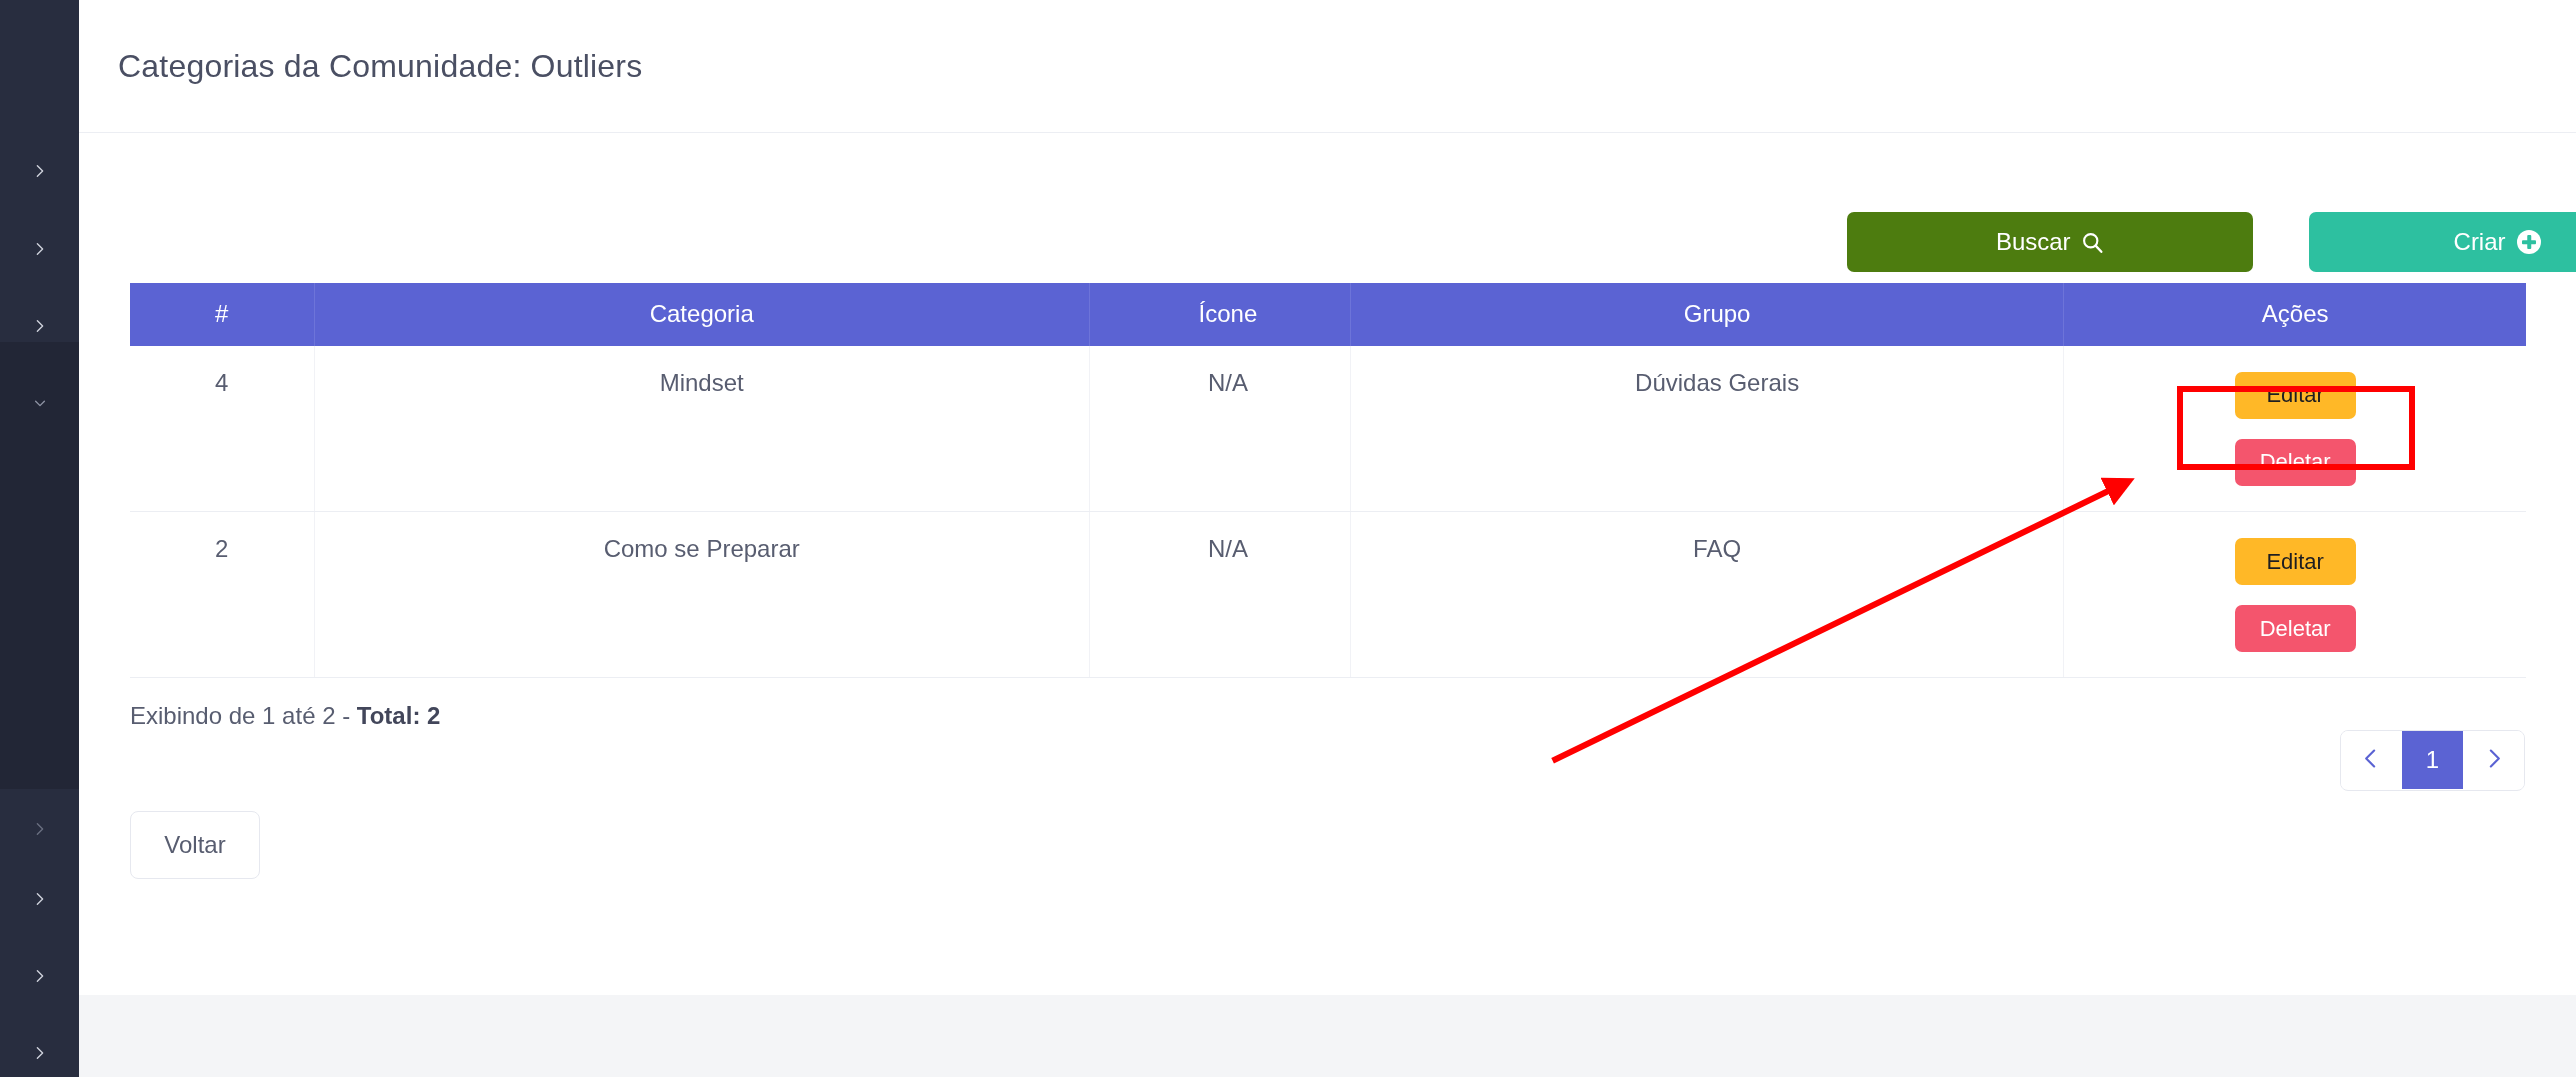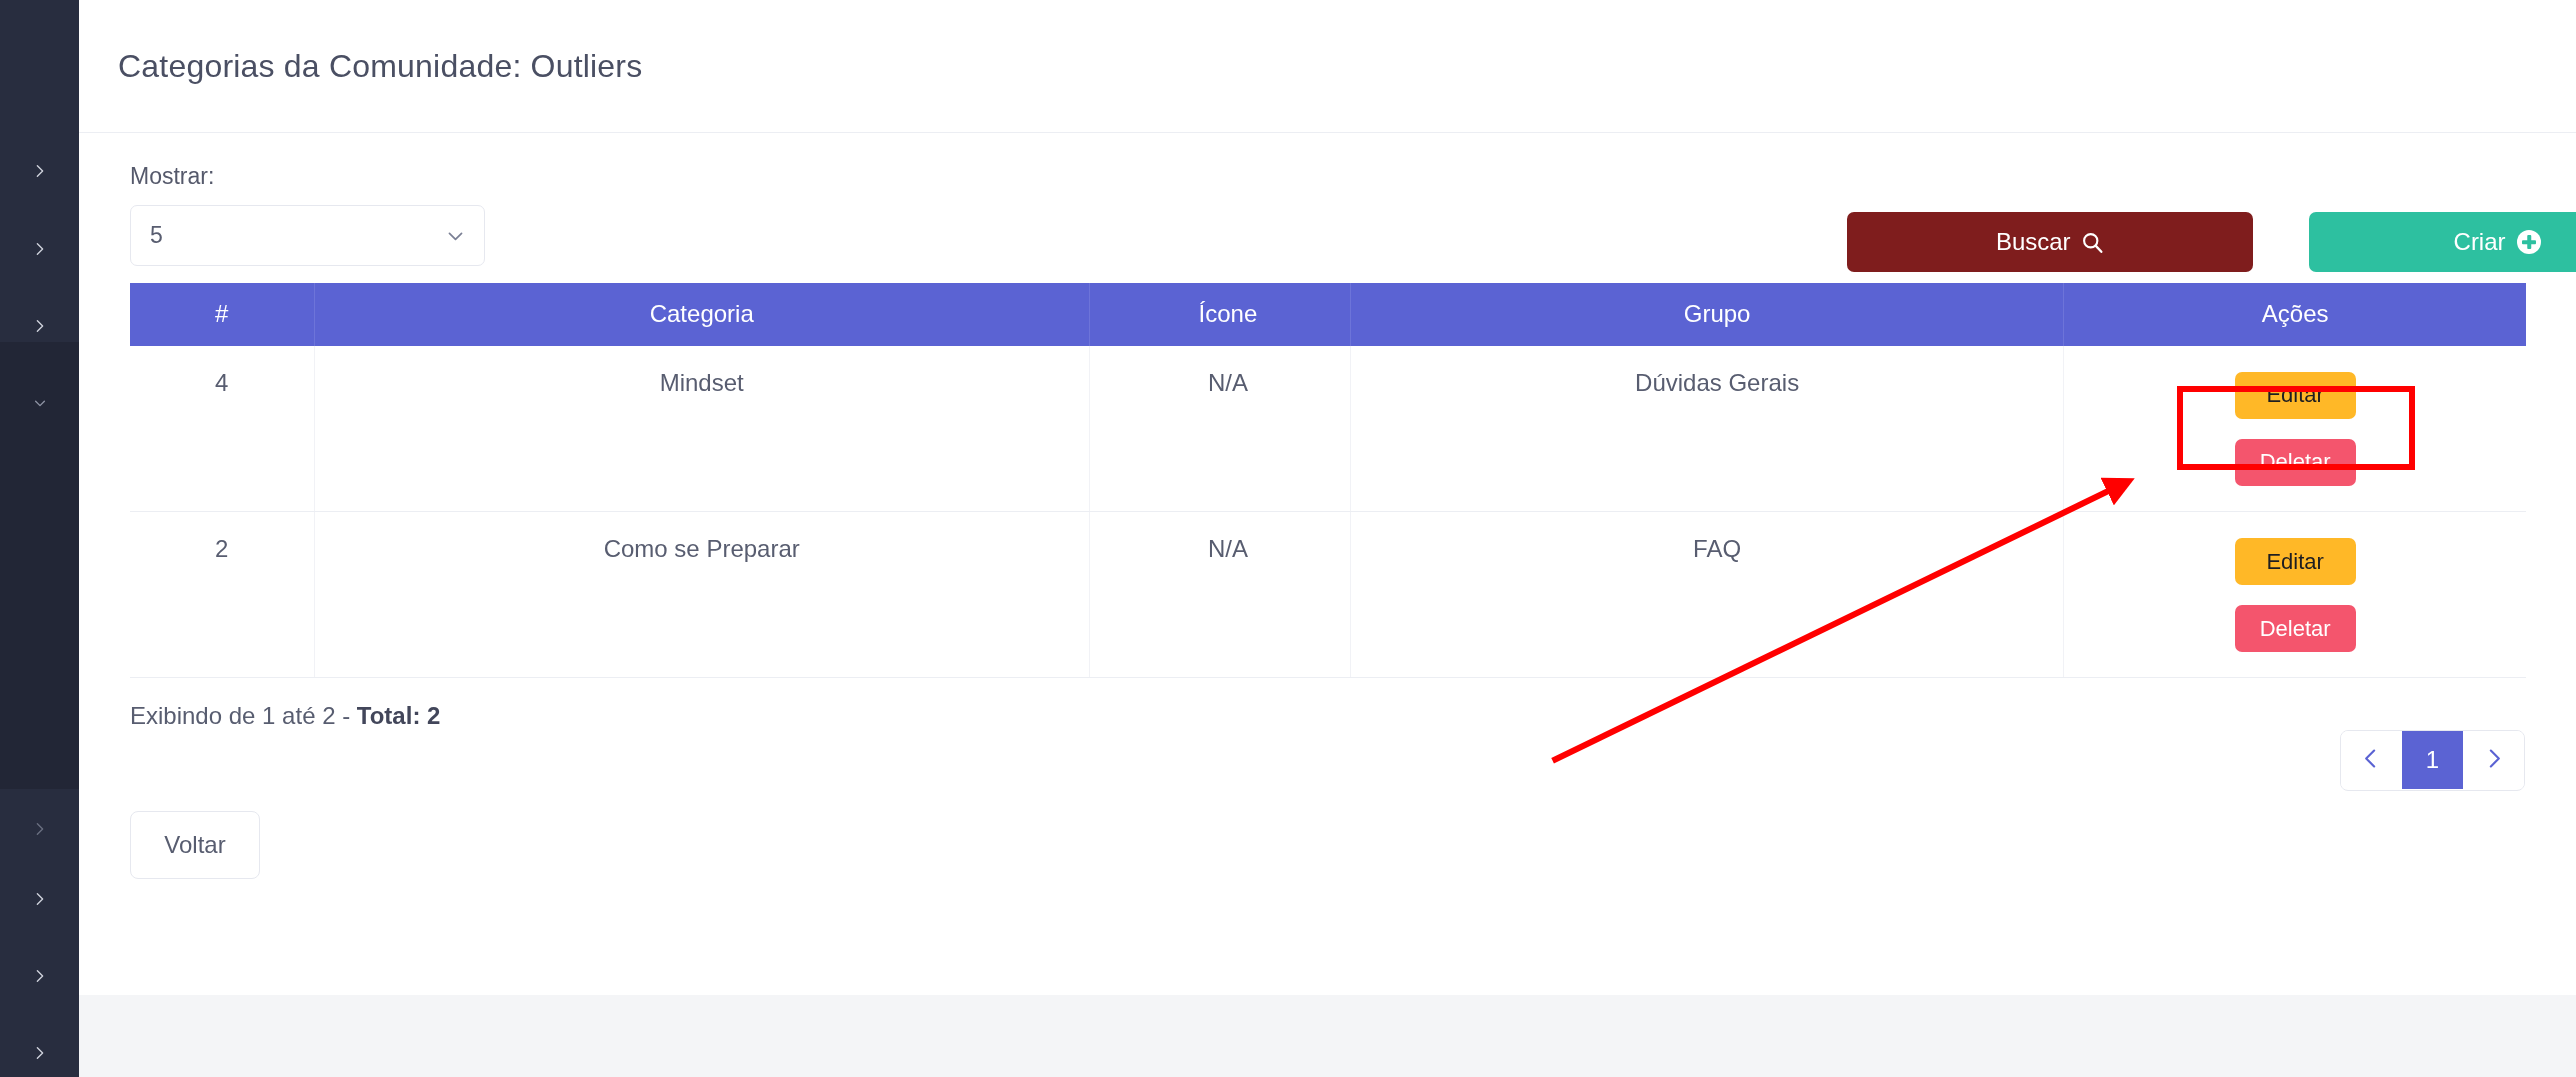--- a/index.html
+++ b/index.html
@@ -150,21 +150,21 @@
     outline: none;
   }
   .search-input::placeholder { color: #a2a6b5; }
 
   .btn-search {
     position: absolute;
     left: 1717px;
     top: 49px;
     width: 406px;
     height: 60px;
-    background: #7f1d1d;
+    background: #4d7c0f;
     border: none;
     border-radius: 7px;
     color: #fff;
     font-size: 24px;
     font-family: "Liberation Sans", "DejaVu Sans", sans-serif;
     display: flex;
     align-items: center;
     justify-content: center;
     gap: 10.5px;
     cursor: pointer;
@@ -424,31 +424,20 @@
 
       <div class="card-header">
         <h1 class="page-title">Categorias da Comunidade: Outliers</h1>
       </div>
 
       <div class="card-body">
 
         
         <div class="toolbar">
 
-          <div class="ctrl-show">
-            <span class="field-label">Mostrar:</span>
-            <div class="select-box">
-              <span class="select-value">5</span>
-              <span class="select-caret">
-                <svg viewBox="0 0 22 22" width="19" height="19">
-                    <path d="M4 8 L11 15 L18 8" fill="none" stroke="#7b8095" stroke-width="2" stroke-linecap="round" stroke-linejoin="round"></path>
-                  </svg>
-              </span>
-            </div>
-          </div>
 
 
           <button class="btn-search">
             <span>Buscar</span>
             <span class="icon-inline">
               <svg viewBox="0 0 26 26" width="23" height="23">
                   <circle cx="11" cy="11" r="7.5" fill="none" stroke="#ffffff" stroke-width="2.4"></circle>
                   <line x1="16.5" y1="16.5" x2="23" y2="23.5" stroke="#ffffff" stroke-width="2.6" stroke-linecap="round"></line>
                 </svg>
             </span>

